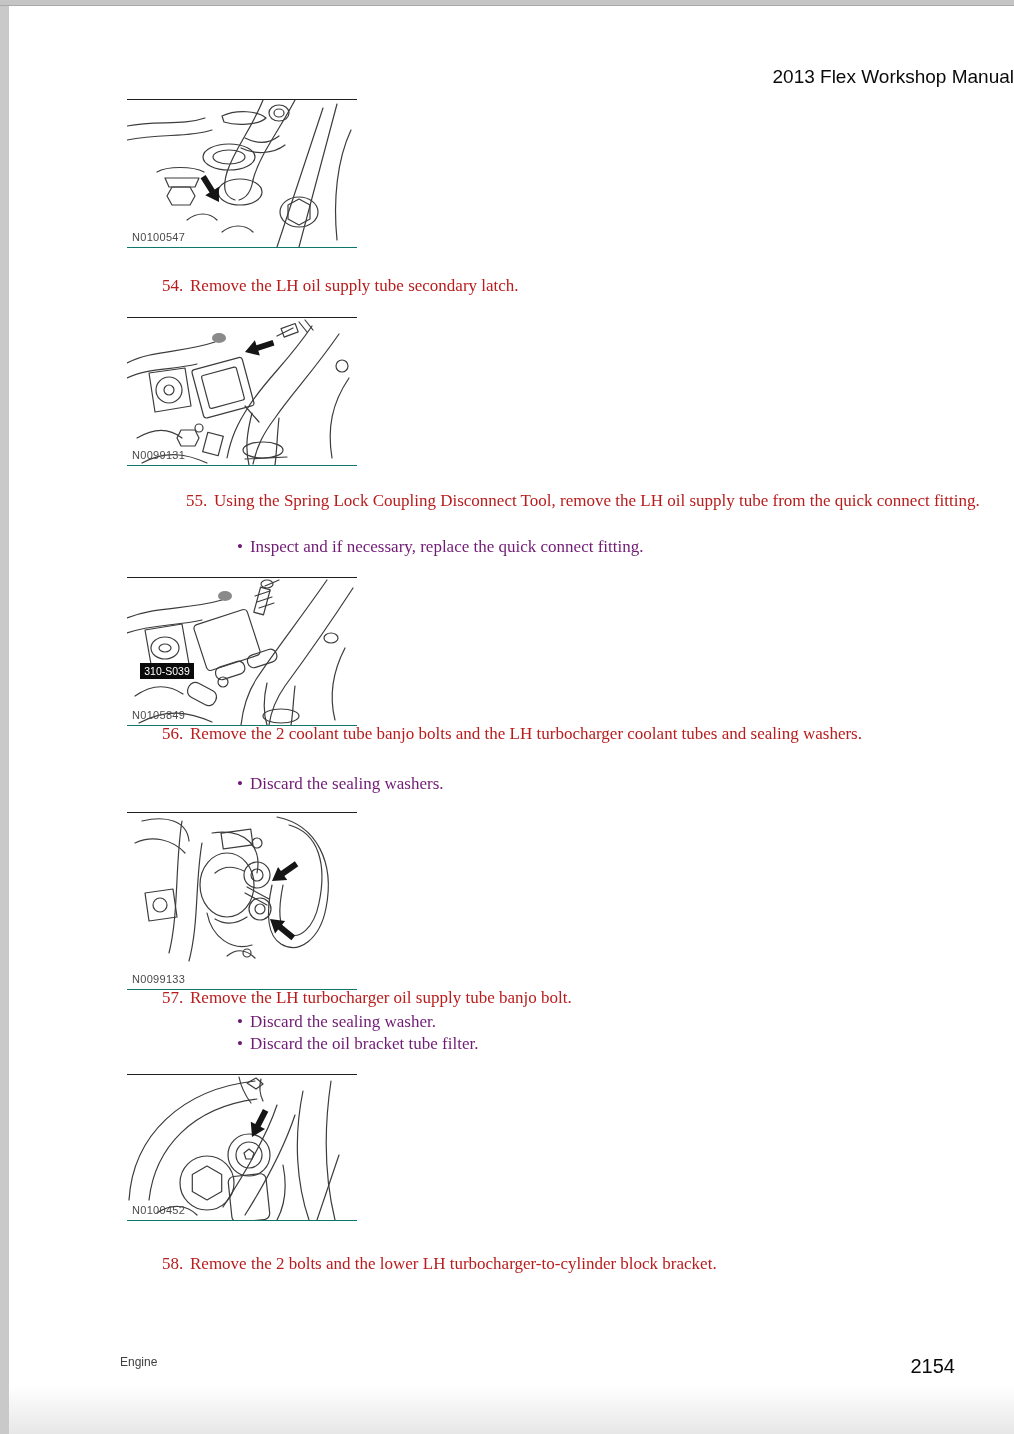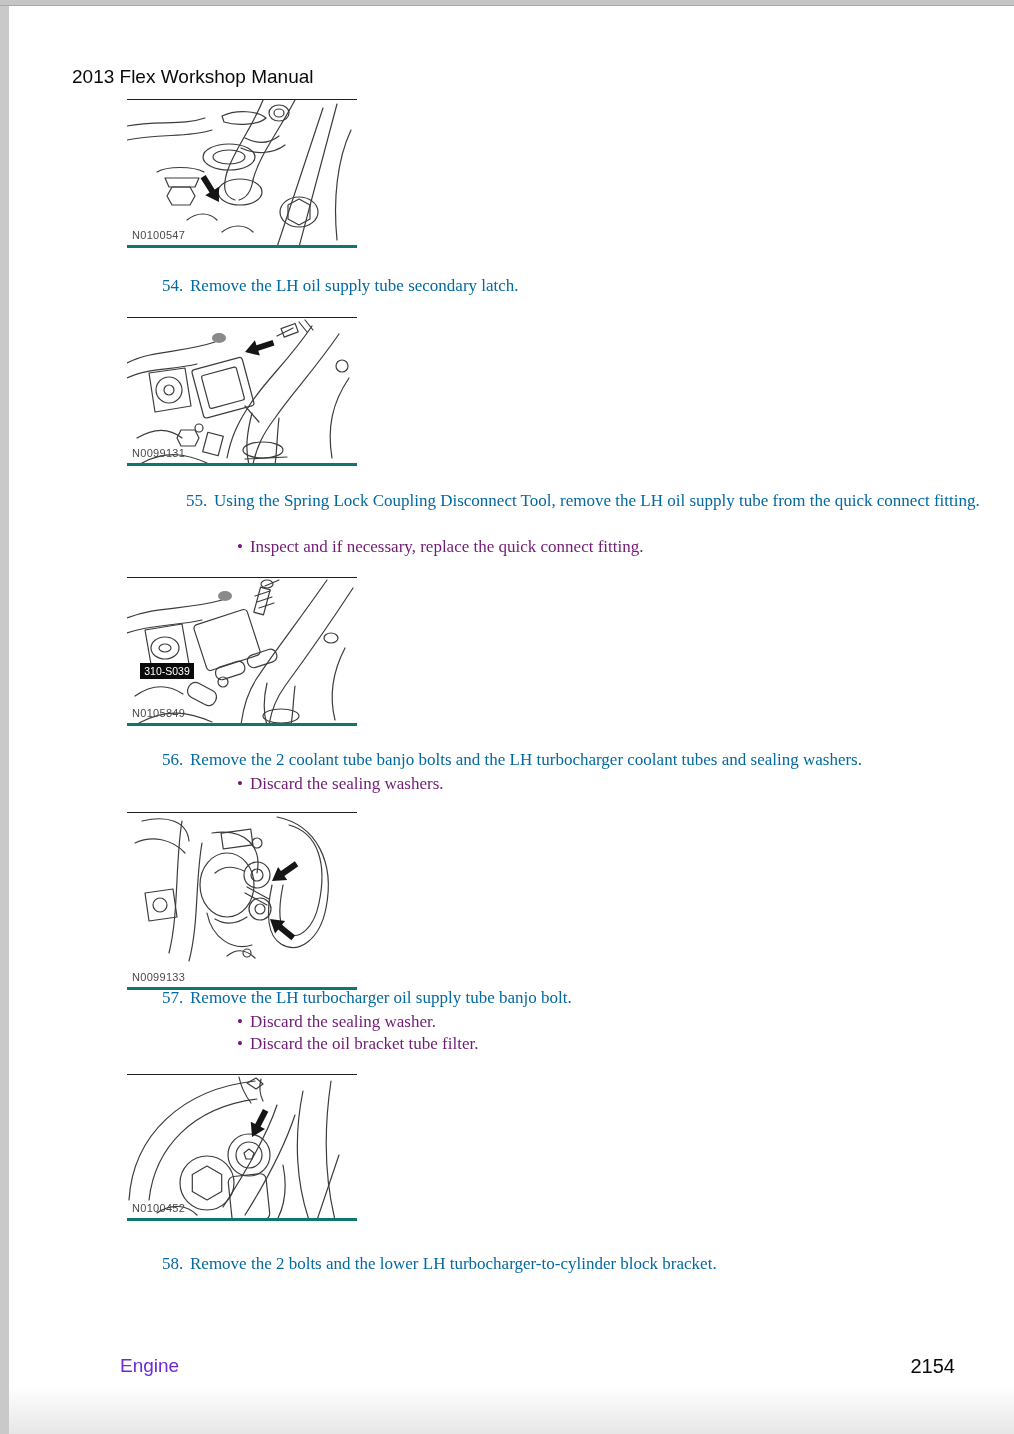--- a/index.html
+++ b/index.html
@@ -6,55 +6,55 @@
   body{
     width:1014px;height:1434px;position:relative;overflow:hidden;
     background:#c9c9c9;
     font-family:"Liberation Serif",serif;
   }
   .page-bg{position:absolute;left:9px;top:6px;width:1005px;height:1428px;background:#ffffff;}
   .top-strip{position:absolute;left:0;top:0;width:1014px;height:6px;background:#c5c5c5;border-bottom:1px solid #a9a9a9;box-sizing:border-box;}
   .bottom-fade{position:absolute;left:9px;bottom:0;width:1005px;height:48px;background:linear-gradient(#ffffff,#e7e7e7);}
   .hdr{
     position:absolute;top:66px;left:0;width:1014px;box-sizing:border-box;padding-left:72px;
-    text-align:left;font-family:"Liberation Sans",sans-serif;font-size:19px;color:#0a0a0a;
+    text-align:right;font-family:"Liberation Sans",sans-serif;font-size:19px;color:#0a0a0a;
   }
   .figure{
     position:absolute;left:127px;width:230px;box-sizing:border-box;background:#fff;
-    border-top:1px solid #1f1f1f;border-bottom:3px solid #0f766e;overflow:hidden;
+    border-top:1px solid #1f1f1f;border-bottom:1px solid #0f766e;overflow:hidden;
   }
   .figure svg{position:absolute;left:0;top:0;}
   .figlabel{
     position:absolute;left:5px;bottom:4px;
     font-family:"Liberation Sans",sans-serif;font-size:11px;color:#4a4a4a;letter-spacing:.3px;
   }
   .f1{top:99px;height:149px;}
   .f2{top:317px;height:149px;}
   .f3{top:577px;height:149px;text-decoration:underline;}
   .f4{top:812px;height:178px;}
   .f5{top:1074px;height:147px;}
   .art{stroke:#3c3c3c;stroke-width:1.2;fill:none;stroke-linecap:round;stroke-linejoin:round;}
   .arrow{fill:#151515;stroke:none;}
   .shade{fill:#8a8a8a;stroke:none;}
   .step{
     position:absolute;left:162px;width:778px;
-    font-size:17px;line-height:22px;color:#0369a1;
+    font-size:17px;line-height:22px;color:#b91c1c;
     padding-left:28px;text-indent:-28px;
   }
   .step .num{display:inline-block;width:28px;text-indent:0;}
   .bullet{
     position:absolute;left:237px;width:690px;
     font-size:17px;line-height:22px;color:#701a75;
   }
   .bullet .dot{margin-right:7px;}
   .s54{top:275px;} .s55{top:490px;margin-left:24px;} .s55b0{top:536px;}
-  .s56{top:749px;} .s56b0{top:773px;}
+  .s56{top:723px;} .s56b0{top:773px;}
   .s57{top:987px;} .s57b0{top:1011px;} .s57b1{top:1033px;}
   .s58{top:1245px;margin-top:8px;}
-  .footer-left{position:absolute;left:120px;top:1355px;font-family:"Liberation Sans",sans-serif;font-size:19px;color:#6d28d9;}
+  .footer-left{position:absolute;left:120px;top:1355px;font-family:"Liberation Sans",sans-serif;font-size:12px;color:#404040;}
   .footer-right{position:absolute;right:59px;top:1355px;font-family:"Liberation Sans",sans-serif;font-size:20px;color:#0a0a0a;}
   .toolTag{font-family:"Liberation Sans",sans-serif;font-size:10.5px;fill:#ffffff;}
 </style>
 </head>
 <body>
 
 <div class="top-strip"></div>
 <div class="page-bg"></div>
 
 <div class="hdr">2013 Flex Workshop Manual</div>

